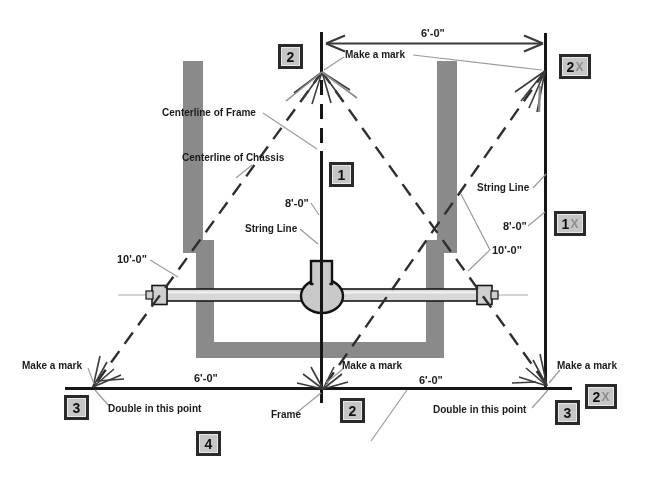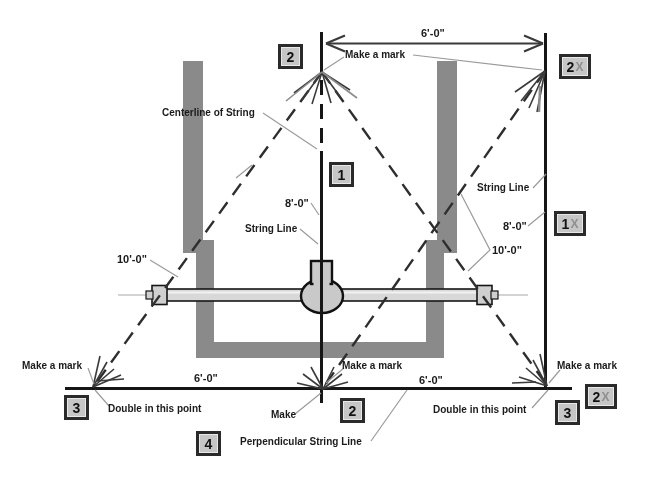--- a/index.html
+++ b/index.html
@@ -133,36 +133,36 @@
       <line x1="560" y1="370" x2="549" y2="383"></line>
       <line x1="109" y1="406" x2="95" y2="390"></line>
       <line x1="532" y1="408" x2="548" y2="390"></line>
       <line x1="295" y1="414" x2="321" y2="393"></line>
       <line x1="371" y1="441" x2="407" y2="390"></line>
     </g>
   </svg>
 
   <div class="lbl dim" style="left:421px; top:27px;">6'-0"</div>
   <div class="lbl" style="left:345px; top:49px;">Make a mark</div>
-  <div class="lbl" style="left:162px; top:107px;">Centerline of String</div>
+  <div class="lbl" style="left:162px; top:107px;">Centerline of Frame</div>
+  <div class="lbl" style="left:182px; top:152px;">Centerline of Chassis</div>
   <div class="lbl" style="left:477px; top:182px;">String Line</div>
   <div class="lbl dim" style="left:285px; top:197px;">8'-0"</div>
   <div class="lbl" style="left:245px; top:223px;">String Line</div>
   <div class="lbl dim" style="left:503px; top:220px;">8'-0"</div>
   <div class="lbl dim" style="left:117px; top:253px;">10'-0"</div>
   <div class="lbl dim" style="left:492px; top:244px;">10'-0"</div>
   <div class="lbl" style="left:22px; top:360px;">Make a mark</div>
   <div class="lbl" style="left:342px; top:360px;">Make a mark</div>
   <div class="lbl" style="left:557px; top:360px;">Make a mark</div>
   <div class="lbl dim" style="left:194px; top:372px;">6'-0"</div>
   <div class="lbl dim" style="left:419px; top:374px;">6'-0"</div>
   <div class="lbl" style="left:108px; top:403px;">Double in this point</div>
-  <div class="lbl" style="left:271px; top:409px;">Make</div>
+  <div class="lbl" style="left:271px; top:409px;">Frame</div>
   <div class="lbl" style="left:433px; top:404px;">Double in this point</div>
-  <div class="lbl" style="left:240px; top:436px;">Perpendicular String Line</div>
 
   <div class="numbox" style="left:278px; top:44px;">
     <span>2</span>
   </div>
   <div class="numbox xbox" style="left:559px; top:54px;">
     <span>2</span>
       <span class="x">X</span>
   </div>
   <div class="numbox" style="left:329px; top:162px;">
     <span>1</span>

